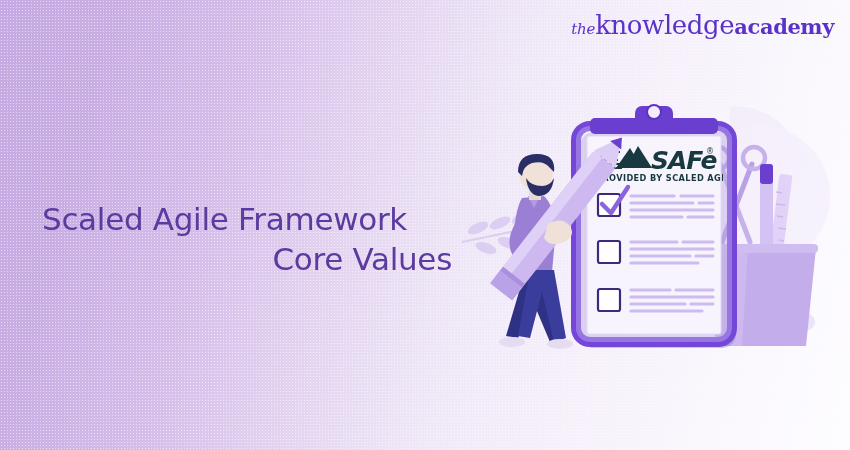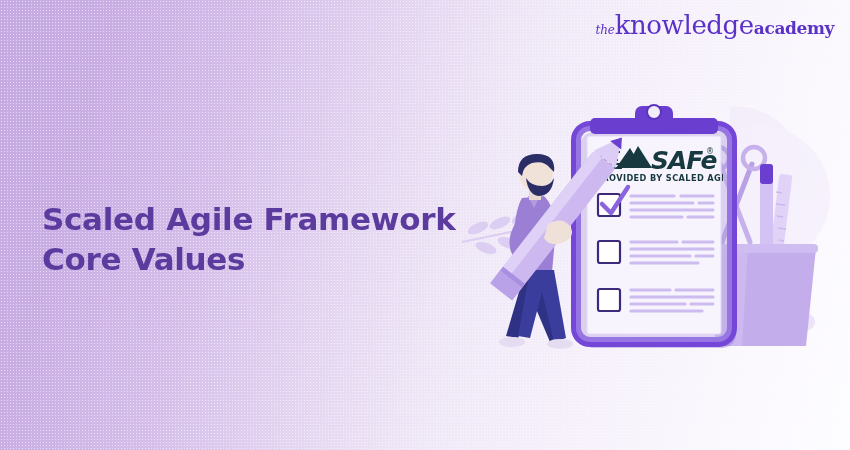--- a/index.html
+++ b/index.html
@@ -39,48 +39,48 @@
     position: absolute;
     top: 12px;
     right: 16px;
     font-family: "DejaVu Serif", serif;
     color: #5b32c8;
     white-space: nowrap;
     line-height: 1;
   }
   #logo .l-the {
     font-style: italic;
-    font-size: 12px;
+    font-size: 15px;
     letter-spacing: -0.2px;
   }
   #logo .l-knowledge {
     font-size: 26px;
     letter-spacing: -0.4px;
   }
   #logo .l-academy {
-    font-size: 17px;
+    font-size: 21px;
     font-weight: bold;
     letter-spacing: -0.4px;
   }
 
   
   #headline {
     position: absolute;
     left: 42px;
     top: 178px;
     width: 460px;
     color: #5c3b9e;
     font-family: "DejaVu Sans", sans-serif;
-    font-weight: bold;
+    font-weight: normal;
     font-size: 31px;
     line-height: 1.30;
     letter-spacing: -0.3px;
   }
   #headline .line1 { display: block; text-align: left; }
-  #headline .line2 { display: block; text-align: left; padding-right: 50px; }
+  #headline .line2 { display: block; text-align: right; padding-right: 50px; }
 
   
   #illustration {
     position: absolute;
     left: 430px;
     top: 46px;
     width: 420px;
     height: 350px;
   }
   #illustration svg { display: block; }

